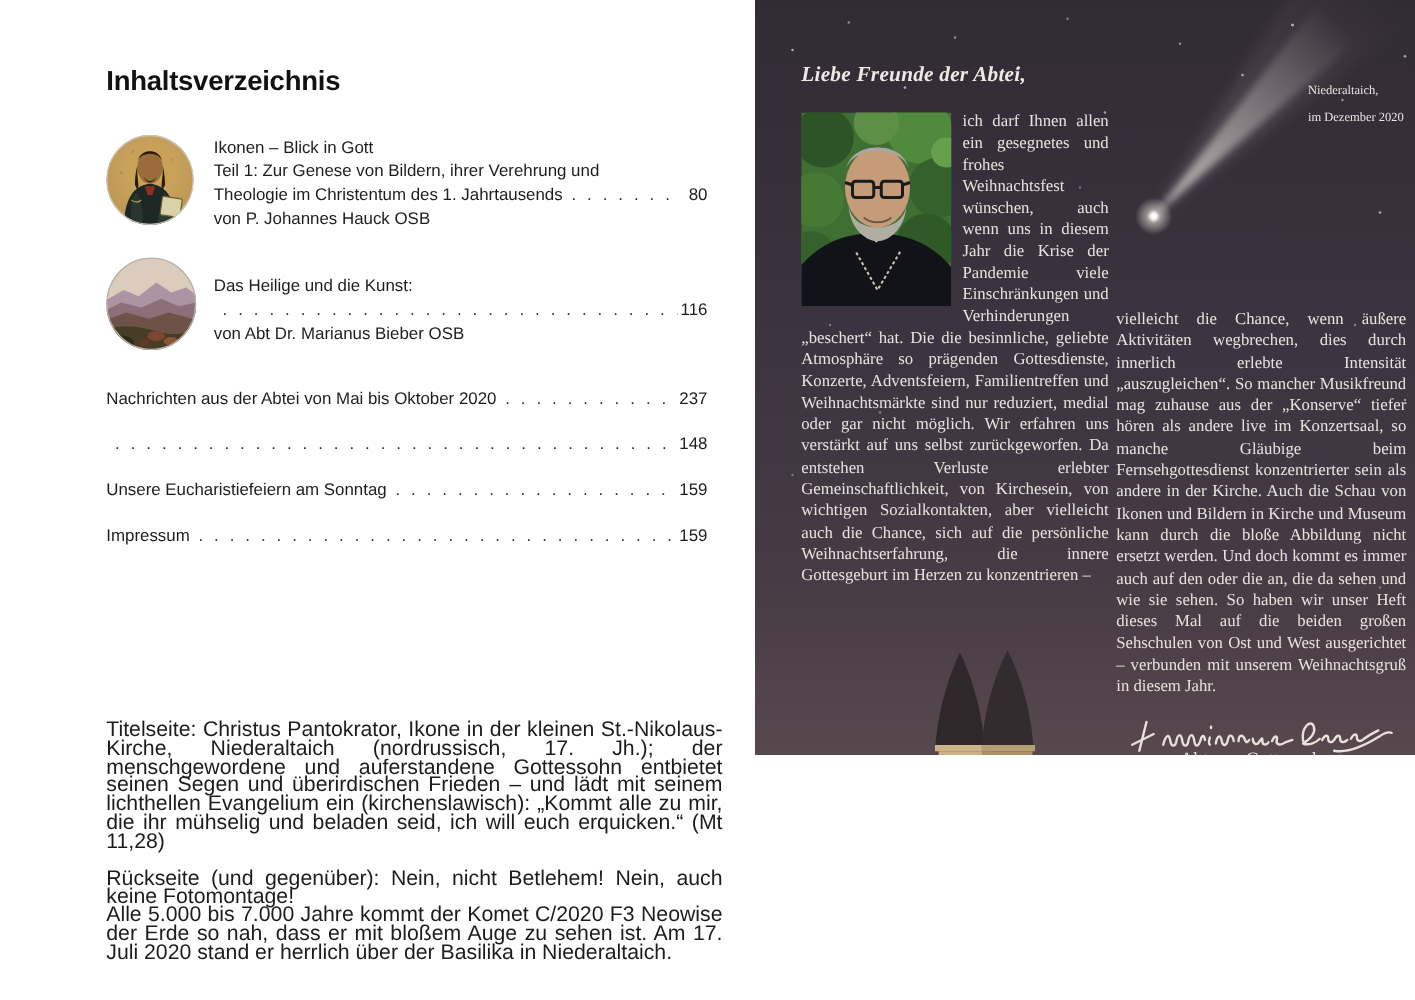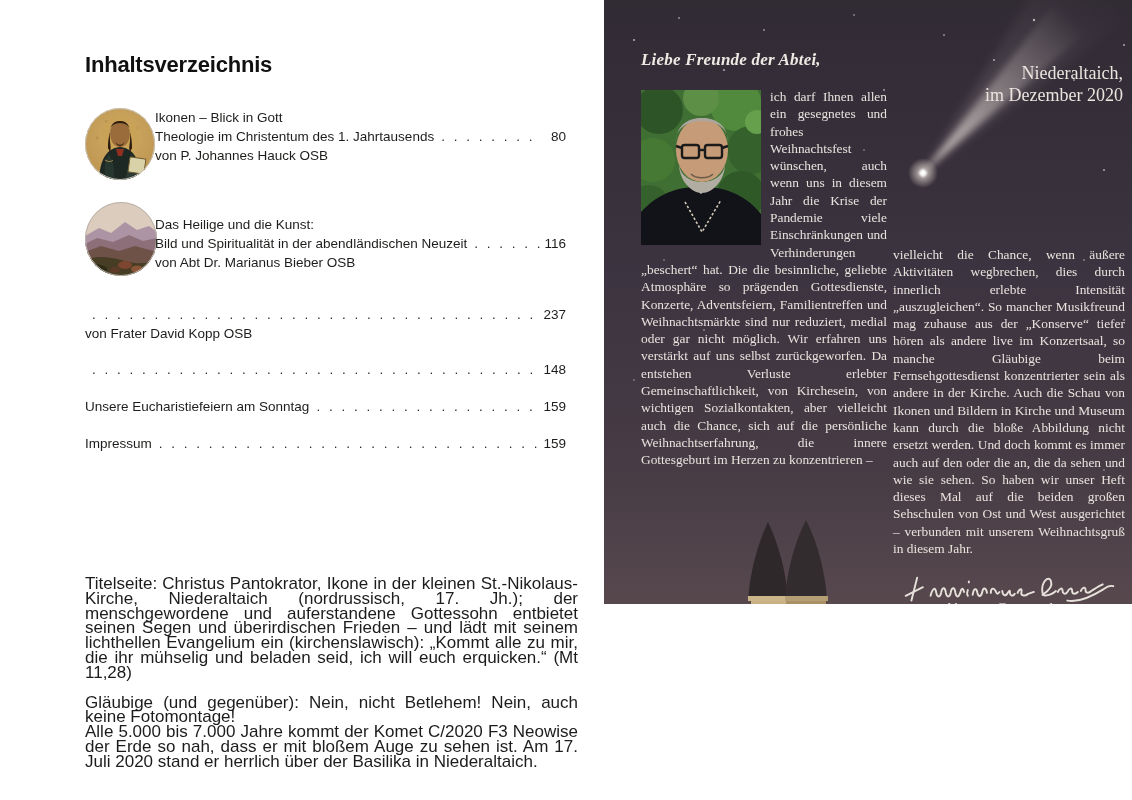--- a/index.html
+++ b/index.html
@@ -3,42 +3,42 @@
 <meta charset="utf-8">
 <style>
   html,body{margin:0;padding:0;background:#888;}
   .spread{width:1132px;height:800px;display:flex;overflow:hidden;background:#fff;position:relative;
           font-family:"Liberation Sans",sans-serif;padding-left:38px;}
   
   .page-left{width:566px;height:800px;background:#ffffff;box-sizing:border-box;
              padding:46px 38px 0 47px;position:relative;color:#1d1d1b;}
   .toc-title{font-size:22px;font-weight:700;letter-spacing:-.2px;margin:6px 0 30px 0;color:#111;}
   .toc-entry{margin-bottom:22px;font-size:13.5px;line-height:19px;}
-  .toc-entry.with-thumb{display:flex;}
+  .toc-entry.with-thumb{display:flex;gap:16px;}
   .toc-entry .thumb{flex:0 0 70px;width:70px;height:72px;}
   .toc-entry .thumb svg{display:block;}
   .toc-text{flex:1;min-width:0;}
   .pad-top{padding-top:13px;}
   .leader-line{display:flex;align-items:baseline;}
   .leader-line .dots{flex:1;white-space:nowrap;overflow:hidden;letter-spacing:2.5px;
                      padding:0 5px 0 7px;color:#2a2a2a;}
   .leader-line .pagenum{text-align:right;min-width:24px;}
   .toc-entry.plain{margin-bottom:18px;}
   .toc-entry.block3{margin-top:31px;margin-bottom:17px;}
   .notes{position:absolute;left:47px;right:26px;top:577px;font-size:17px;line-height:14.8px;
          color:#1c1c1c;}
   .notes p{margin:0;text-align:justify;}
   .notes p.gap{margin-top:15px;}
   
   .page-right{width:566px;height:604px;position:relative;overflow:hidden;background:#a21caf;
               font-family:"Liberation Serif","DejaVu Serif",serif;color:#e8e3dd;}
   .scene{position:absolute;left:0;top:0;z-index:0;}
   .salutation{position:absolute;left:37px;top:50px;z-index:2;font-style:italic;font-weight:700;
               font-size:17px;letter-spacing:.2px;color:#eee9e3;}
-  .dateline{position:absolute;right:47px;top:62px;z-index:2;text-align:right;font-size:18px;
+  .dateline{position:absolute;right:47px;top:62px;z-index:2;text-align:left;font-size:10px;
             line-height:22px;color:#eae5df;}
   .col{position:absolute;z-index:2;font-size:13.4px;line-height:17.3px;text-align:justify;}
   .col p{margin:0;}
   #col-left{left:37px;top:88px;width:246px;}
   #col-right{left:289px;top:246px;width:232px;}
   .abbot-photo{float:left;width:120px;height:155px;margin:2px 9px 3px 0;}
   .sig-block{margin-top:12px;text-align:center;position:relative;}
   .sig-block svg{display:block;margin:0 auto -13px auto;position:relative;z-index:3;}
   .sig-caption{font-size:15px;color:#e7e2dc;position:relative;z-index:2;}
 </style>
@@ -79,20 +79,21 @@
             <path d="M45 24 C46 34 43 40 45 44 L47 40 C47 32 46 28 45 24 Z" fill="#2a1b0d"></path>
             <path d="M30 33 C32 38 38 38 40 33 C39 37 36 38 35 38 C34 38 31 37 30 33 Z" fill="#3a2410"></path>
             <rect x="44" y="50" width="16" height="15" rx="1" transform="rotate(8 52 57)" fill="#d9d2a8" stroke="#6f5c33" stroke-width="1"></rect>
             <path d="M20 52 C23 54 26 54 28 52" stroke="#caa55c" stroke-width="1" fill="none" opacity=".8"></path>
           </g>
           <ellipse cx="35" cy="36" rx="34.5" ry="35.5" fill="none" stroke="#c9c3ba" stroke-width="1"></ellipse>
         </svg>
       </div>
       <div class="toc-text">
         <div>Ikonen – Blick in Gott</div>
+        <div>Teil 1: Zur Genese von Bildern, ihrer Verehrung und</div>
         <div class="leader-line">
           <span>Theologie im Christentum des 1. Jahrtausends</span>
           <span class="dots">. . . . . . . . . . . . . . . . . . . . . . . . . . . . . . . . . . . . . . . . . . . . . . . . . . . . . . . . . . . . . . . . . . . . . .</span>
           <span class="pagenum">80</span>
         </div>
         <div>von P. Johannes Hauck OSB</div>
       </div>
     </div>
 
     <div class="toc-entry with-thumb" style="margin-bottom:28px;justify-content:center;">
@@ -113,34 +114,33 @@
             <ellipse cx="52" cy="67" rx="6" ry="3.5" fill="#8a5436"></ellipse>
             <ellipse cx="30" cy="68" rx="5" ry="3" fill="#5d3a28"></ellipse>
             <path d="M0 64 C8 60 16 62 22 66 L22 74 L0 74 Z" fill="#2f2b16"></path>
           </g>
           <ellipse cx="36" cy="37" rx="35.5" ry="36.5" fill="none" stroke="#b9b2a9" stroke-width="1"></ellipse>
         </svg>
       </div>
       <div class="toc-text pad-top">
         <div>Das Heilige und die Kunst:</div>
         <div class="leader-line">
-          <span>Bild und Spiritualität in der abendländischen Neuzeit</span>
           <span class="dots">. . . . . . . . . . . . . . . . . . . . . . . . . . . . . . . . . . . . . . . . . . . . . . . . . . . . . . . . . . . . . . . . . . . . . .</span>
           <span class="pagenum">116</span>
         </div>
         <div>von Abt Dr. Marianus Bieber OSB</div>
       </div>
     </div>
 
     <div class="toc-entry plain block3">
       <div class="leader-line">
+        <span>Nachrichten aus der Abtei von Mai bis Oktober 2020</span>
         <span class="dots">. . . . . . . . . . . . . . . . . . . . . . . . . . . . . . . . . . . . . . . . . . . . . . . . . . . . . . . . . . . . . . . . . . . . . .</span>
         <span class="pagenum">237</span>
       </div>
-      <div>von Frater David Kopp OSB</div>
     </div>
 
     <div class="toc-entry plain">
       <div class="leader-line">
         <span class="dots">. . . . . . . . . . . . . . . . . . . . . . . . . . . . . . . . . . . . . . . . . . . . . . . . . . . . . . . . . . . . . . . . . . . . . .</span>
         <span class="pagenum">148</span>
       </div>
     </div>
 
     <div class="toc-entry plain">
@@ -154,21 +154,21 @@
     <div class="toc-entry plain">
       <div class="leader-line">
         <span>Impressum</span>
         <span class="dots">. . . . . . . . . . . . . . . . . . . . . . . . . . . . . . . . . . . . . . . . . . . . . . . . . . . . . . . . . . . . . . . . . . . . . .</span>
         <span class="pagenum">159</span>
       </div>
     </div>
 
     <div class="notes">
       <p>Titelseite: Christus Pantokrator, Ikone in der kleinen St.-Nikolaus-Kirche, Niederaltaich (nordrussisch, 17. Jh.); der menschgewordene und auferstandene Gottessohn entbietet seinen Segen und überirdischen Frieden – und lädt mit seinem lichthellen Evangelium ein (kirchenslawisch): „Kommt alle zu mir, die ihr mühselig und beladen seid, ich will euch erquicken.“ (Mt 11,28)</p>
-      <p class="gap">Gläubige (und gegenüber): Nein, nicht Betlehem! Nein, auch keine Fotomontage!</p>
+      <p class="gap">Rückseite (und gegenüber): Nein, nicht Betlehem! Nein, auch keine Fotomontage!</p>
       <p>Alle 5.000 bis 7.000 Jahre kommt der Komet C/2020 F3 Neowise der Erde so nah, dass er mit bloßem Auge zu sehen ist. Am 17. Juli 2020 stand er herrlich über der Basilika in Niederaltaich.</p>
     </div>
   </div>
 
   <div class="page-right">
 
     <svg class="scene" width="566" height="800" viewBox="0 0 566 800">
       <defs>
         <linearGradient id="sky" x1="0" y1="0" x2="0" y2="1">
           <stop offset="0" stop-color="#312b34"></stop>

